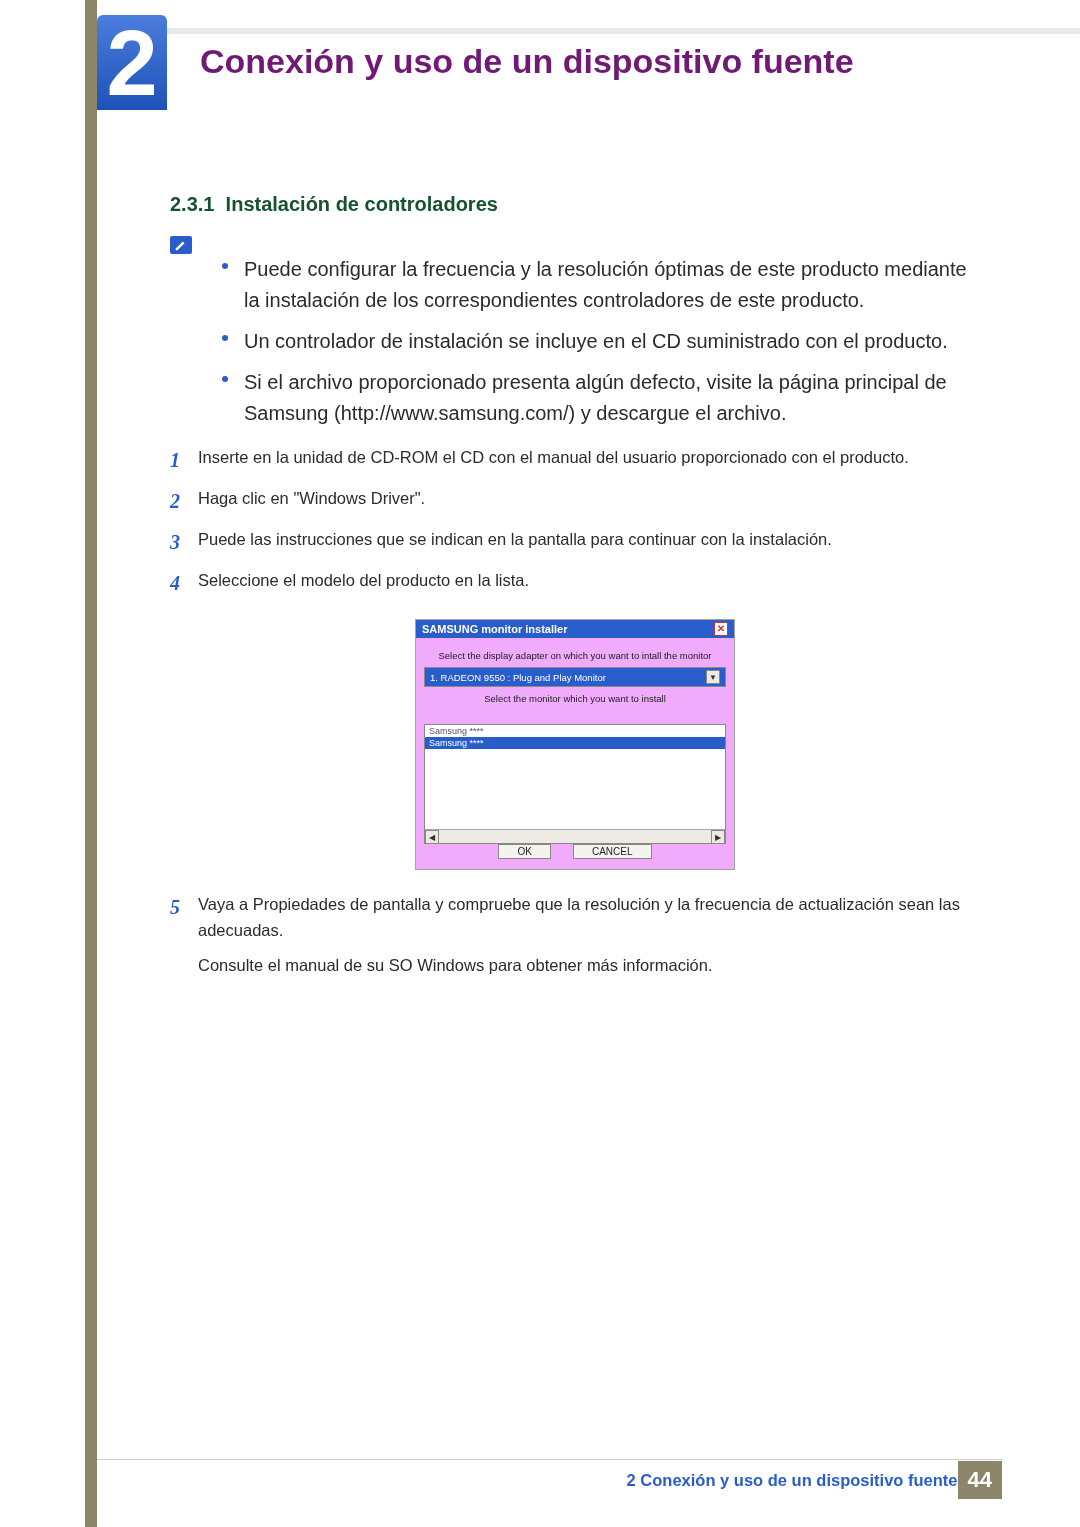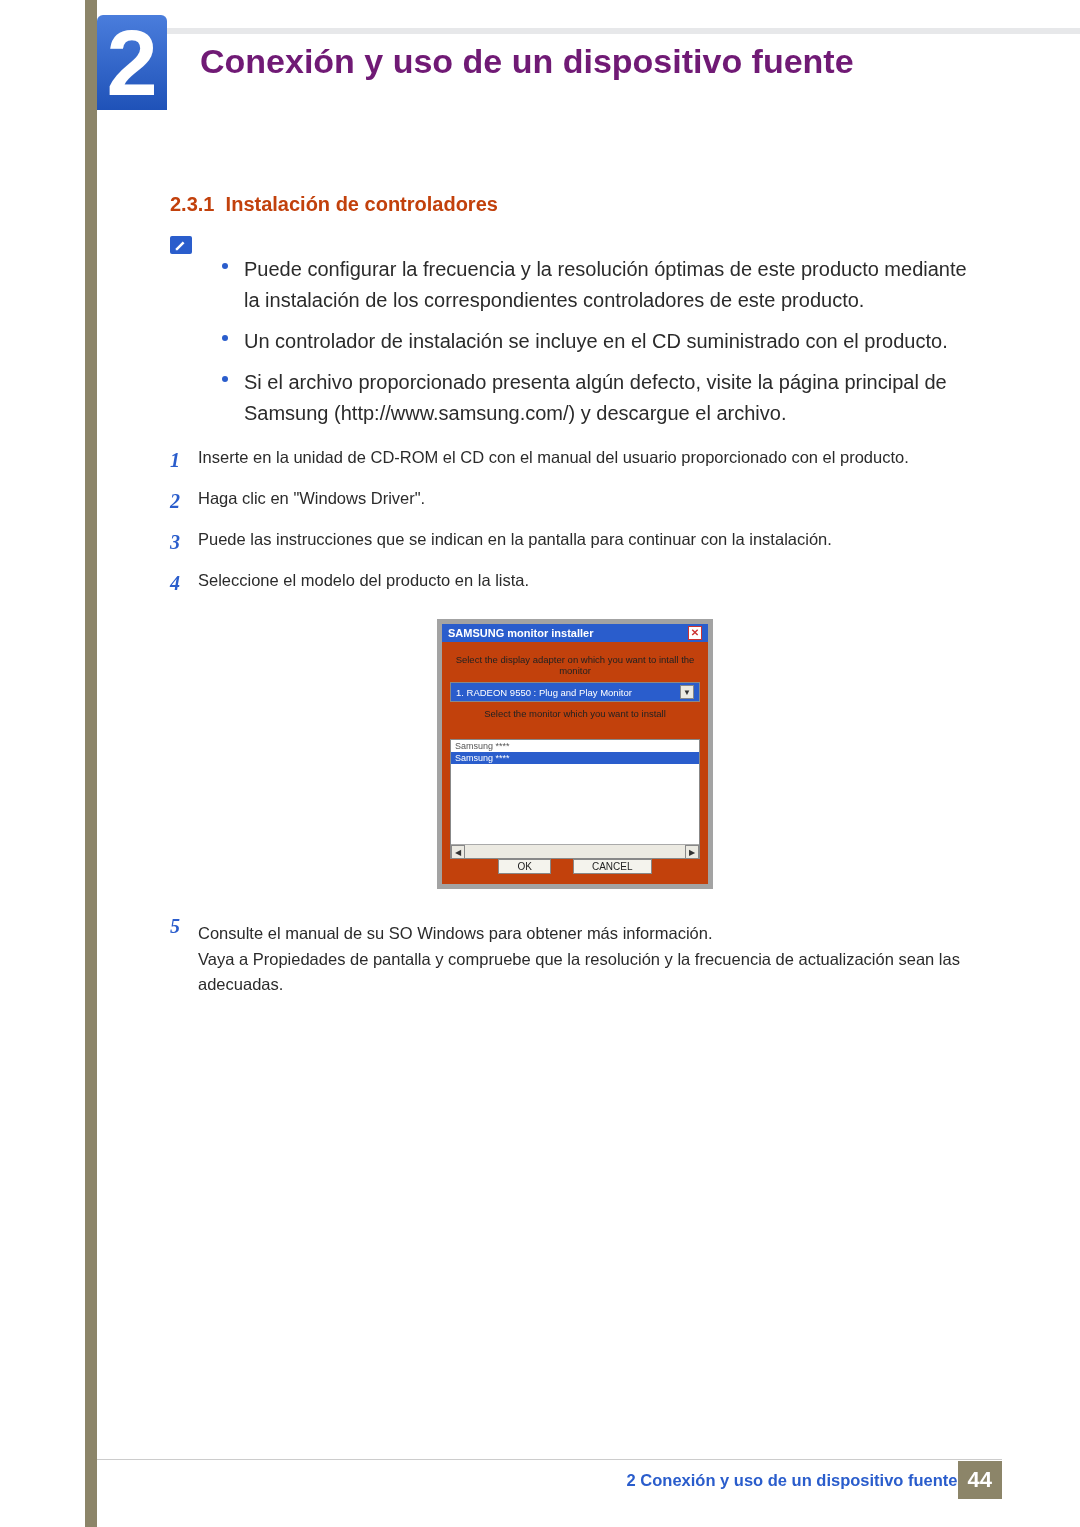--- a/index.html
+++ b/index.html
@@ -58,21 +58,21 @@
     font-size: 34px;
     font-weight: bold;
   }
   .content {
     position: absolute;
     top: 193px;
     left: 170px;
     width: 810px;
   }
   .sub-heading {
-    color: #c2410c;
+    color: #14532d;
     font-size: 20px;
     font-weight: bold;
     margin-bottom: 38px;
   }
   .note-icon {
     position: absolute;
     left: 170px;
     top: 236px;
     width: 22px;
     height: 18px;
@@ -117,24 +117,24 @@
   .step-num {
     color: #2a5dcc;
     font-style: italic;
     font-family: Georgia, 'Times New Roman', serif;
     font-size: 20px;
     width: 28px;
     flex-shrink: 0;
     font-weight: bold;
   }
   .installer-box {
-    width: 276px;
+    width: 320px;
     margin: 20px auto 22px auto;
-    border: 5px solid #a3a3a3;
-    background: #c2410c;
+    border: 1px solid #a3a3a3;
+    background: #f0abfc;
     font-size: 10px;
     position: relative;
   }
   .installer-title {
     background: #2a5dcc;
     color: #fff;
     padding: 2px 6px;
     display: flex;
     justify-content: space-between;
     align-items: center;
@@ -338,22 +338,22 @@
         <div class="installer-btn">OK</div>
         <div class="installer-btn">CANCEL</div>
       </div>
     </div>
   </div>
 
   <div class="steps">
     <div class="step-item">
       <div class="step-num">5</div>
       <div>
+        <div>Vaya a Propiedades de pantalla y compruebe que la resolución y la frecuencia de actualización sean las adecuadas.</div>
         <div style="margin-top:10px">Consulte el manual de su SO Windows para obtener más información.</div>
-        <div>Vaya a Propiedades de pantalla y compruebe que la resolución y la frecuencia de actualización sean las adecuadas.</div>
       </div>
     </div>
   </div>
 </div>
 
 <div class="bottom-line"></div>
 
 <div class="footer">
   <span class="footer-text">2 Conexión y uso de un dispositivo fuente</span>
   <span class="footer-page">44</span>

